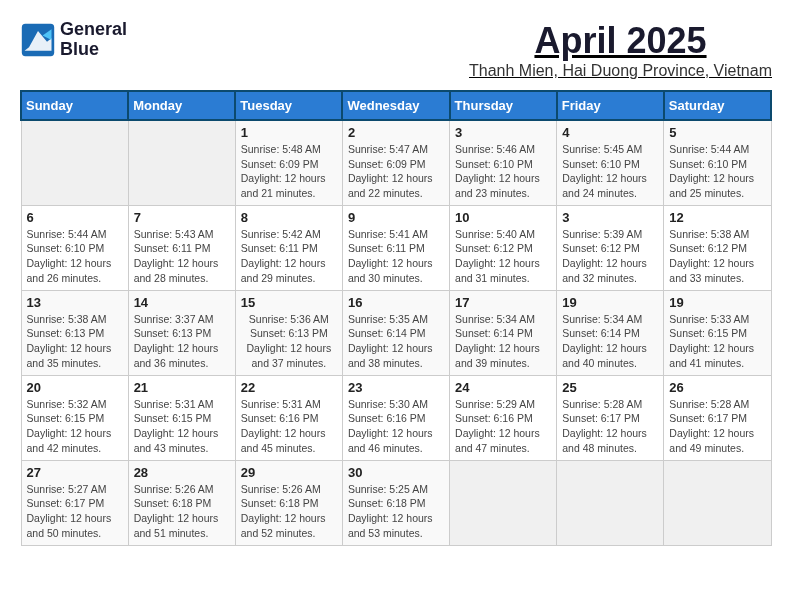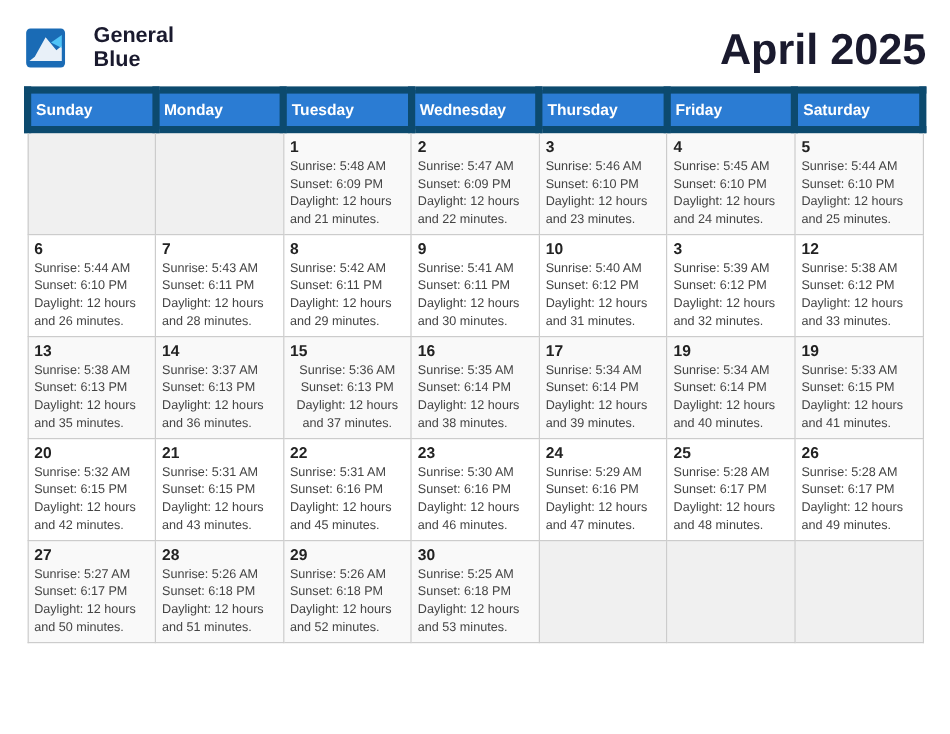--- a/index.html
+++ b/index.html
@@ -12,34 +12,35 @@
     }
     .header-area {
       display: flex;
       justify-content: space-between;
       align-items: flex-start;
       margin-bottom: 10px;
     }
     .logo {
       display: flex;
       align-items: center;
-      gap: 22px;
+      gap: 4px;
     }
     .logo-text {
       font-size: 18px;
       font-weight: bold;
       color: #1a1a2e;
       line-height: 1.1;
     }
     .logo-icon {
       width: 36px;
       height: 36px;
     }
     .title-area {
       text-align: center;
+      text-decoration: underline;
     }
     .month-title {
       font-size: 36px;
       font-weight: bold;
       color: #1a1a2e;
     }
     .location-title {
       font-size: 16px;
       color: #333;
     }
@@ -48,21 +49,21 @@
       border-collapse: collapse;
       font-size: 11px;
     }
     .calendar thead tr th {
       background-color: #2b7cd3;
       color: white;
       padding: 6px 4px;
       text-align: left;
       font-size: 13px;
       font-weight: 600;
-      border: 6px solid #0c4a6e;
+      border: 2px solid #0c4a6e;
     }
     .calendar tbody tr td {
       border: 1px solid #ccc;
       vertical-align: top;
       padding: 4px 5px;
       width: calc(100% / 7);
       min-height: 80px;
       height: 85px;
       background: #fff;
     }
@@ -98,20 +99,21 @@
       <polygon points="10,28 20,10 30,22 35,18 35,32 5,32" fill="#fff" opacity="0.9"></polygon>
       <polygon points="25,15 35,8 35,20" fill="#4fc3f7"></polygon>
     </svg>
     <div class="logo-text">
       <div>General</div>
       <div>Blue</div>
     </div>
   </div>
   <div class="title-area">
     <div class="month-title">April 2025</div>
+    <div class="location-title">Thanh Mien, Hai Duong Province, Vietnam</div>
   </div>
 </div>
 
 <table class="calendar">
   <thead>
     <tr>
     <th>Sunday</th>
         <th>Monday</th>
         <th>Tuesday</th>
         <th>Wednesday</th>

